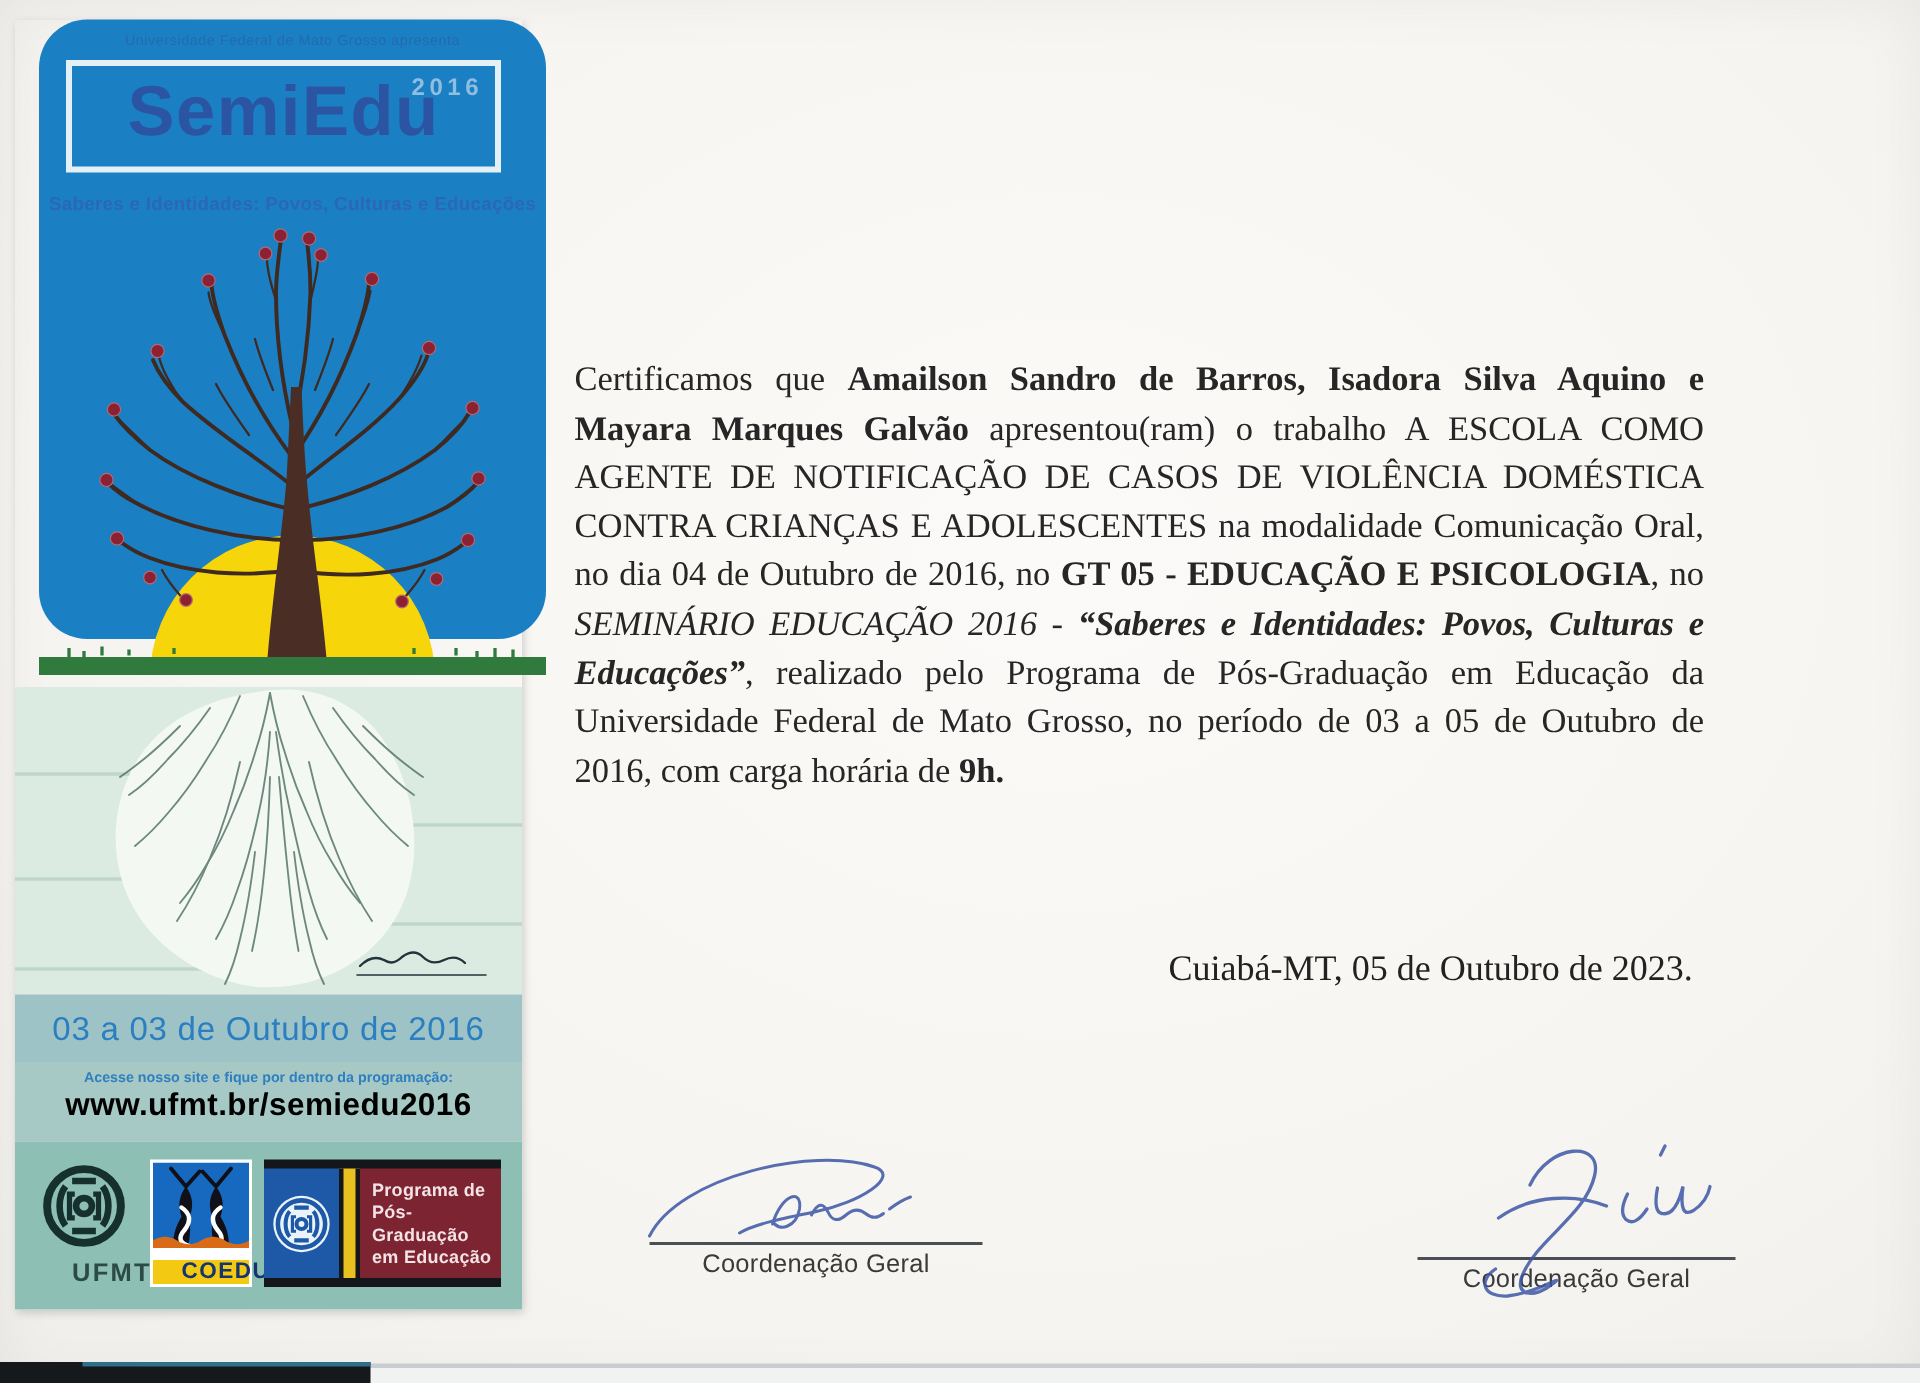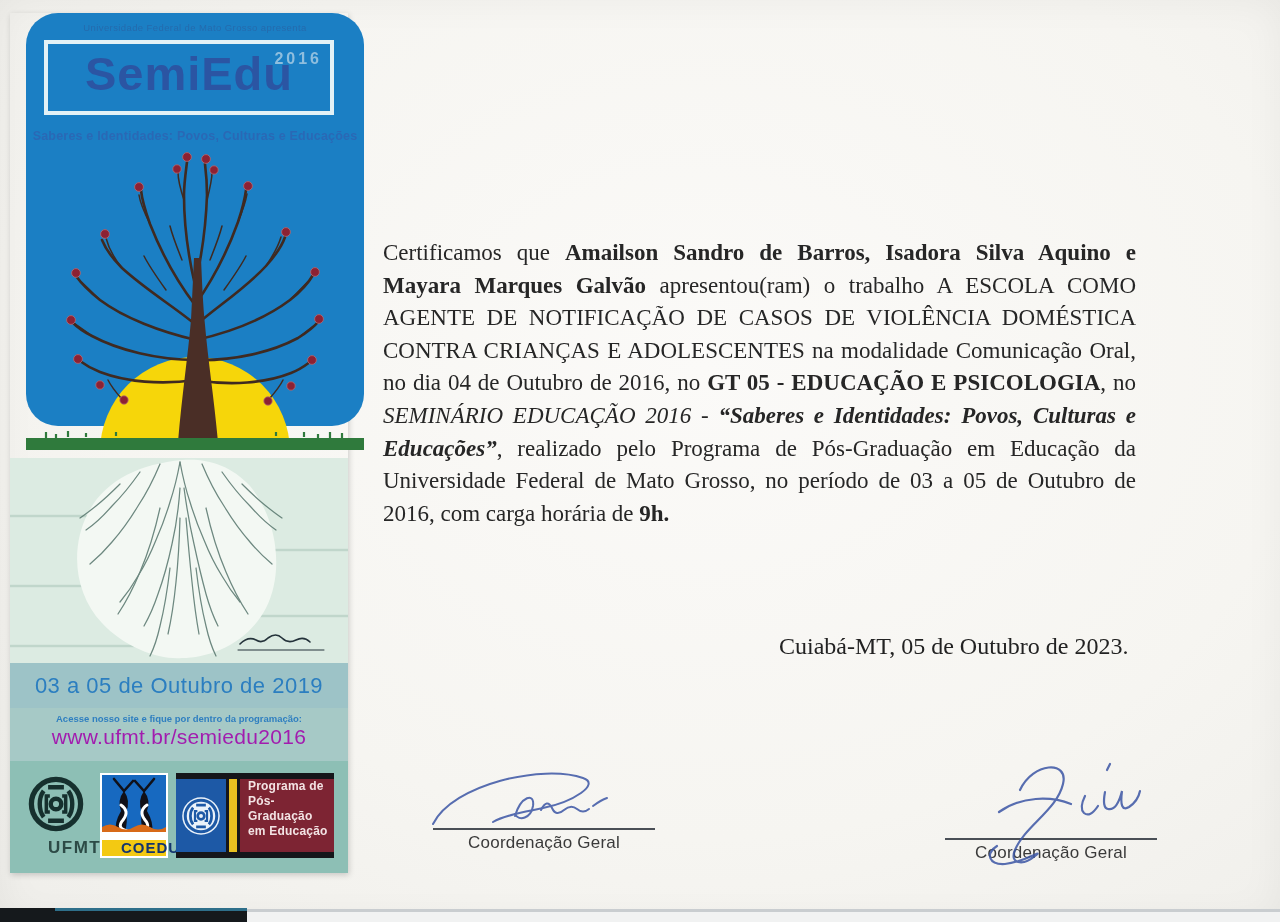--- a/index.html
+++ b/index.html
@@ -43,35 +43,35 @@
        font-family:"Liberation Sans",sans-serif;font-weight:bold;font-size:12.5px;
        color:#2e63b2;opacity:.8;letter-spacing:.2px;filter:blur(.3px);}
   .p-tree{position:absolute;left:0;top:127px;}
   .p-roots{position:absolute;left:0;top:445px;width:338px;height:205px;background:#dcebe2;}
   .p-dateband{position:absolute;left:0;top:650px;width:338px;height:45px;background:#9dc3c7;
        display:flex;align-items:center;justify-content:center;}
   .p-dateband .txt{font-family:"Liberation Sans",sans-serif;font-size:22px;color:#2b7ec0;letter-spacing:.5px;}
   .p-siteband{position:absolute;left:0;top:695px;width:338px;height:53px;background:#a6c9c6;text-align:center;}
   .p-sitenote{font-family:"Liberation Sans",sans-serif;font-weight:bold;font-size:9.5px;
        color:#2f7fc0;margin-top:5px;}
-  .p-siteurl{font-family:"Liberation Sans",sans-serif;font-weight:normal;font-size:21px;
-       color:#a21caf;letter-spacing:.3px;margin-top:1px;}
+  .p-siteurl{font-family:"Liberation Sans",sans-serif;font-weight:bold;font-size:21px;
+       color:#000000;letter-spacing:.3px;margin-top:1px;}
   .p-logoband{position:absolute;left:0;top:748px;width:338px;height:112px;background:#8dbfb5;}
   .p-ufmt{position:absolute;left:14px;top:14px;width:64px;text-align:center;}
   .p-ufmt .lbl{font-family:"Liberation Sans",sans-serif;font-size:17px;font-weight:bold;
        color:#2c4a46;letter-spacing:1.5px;margin-top:1px;margin-left:24px;}
   .p-coeduc{position:absolute;left:90px;top:12px;width:68px;height:85px;background:#fff;
        padding:2px;box-sizing:border-box;}
   .p-ppge{position:absolute;left:166px;top:12px;width:158px;height:85px;background:#15161a;
        box-sizing:border-box;padding:6px 0;}
   .p-ppge-in{position:relative;width:158px;height:73px;display:flex;}
   .p-ppge-blue{width:50px;height:73px;background:#1d59a6;display:flex;align-items:center;justify-content:center;}
   .p-ppge-bar{width:8px;height:73px;background:#e8c020;border-left:3px solid #15161a;border-right:3px solid #15161a;}
   .p-ppge-red{flex:1;height:73px;background:#7d2433;display:flex;flex-direction:column;
-       padding-left:8px;}
+       justify-content:center;padding-left:8px;}
   .p-ppge-red .ln{font-family:"Liberation Sans",sans-serif;font-weight:bold;font-size:12px;
        line-height:15px;color:#f3e3e4;letter-spacing:.2px;}
   .coeduc-yellow{position:absolute;left:2px;right:2px;bottom:2px;height:16px;background:#f3c912;
        text-align:center;}
   .coeduc-yellow .lbl{font-family:"Liberation Sans",sans-serif;font-weight:bold;font-size:15px;
        color:#14356e;letter-spacing:1px;line-height:16px;margin-left:19px;}
   
   .edge-dark{position:absolute;left:0;bottom:0;width:247px;height:14px;background:#15191c;}
   .edge-teal{position:absolute;left:55px;bottom:11px;width:192px;height:3px;background:#2e6f8a;}
   .edge-light{position:absolute;left:247px;bottom:10px;right:0;height:3px;background:#c9cdd0;}
@@ -215,21 +215,21 @@
           <path d="M186,110 q4,34 10,58 q4,18 10,30"></path>
         </g>
         <g fill="none" stroke="#24323a" stroke-width="1.6" stroke-linecap="round">
           <path d="M230,186 q8,-8 16,-4 q6,4 12,-2 q8,-6 14,0 q6,6 14,2 q8,-4 14,2"></path>
           <path d="M228,192 h86" stroke-width="1"></path>
         </g>
       </svg>
     </div>
 
     <div class="p-dateband">
-      <span class="txt">03 a 05 de Outubro de 2019</span>
+      <span class="txt">03 a 03 de Outubro de 2016</span>
     </div>
 
     <div class="p-siteband">
       <div class="p-sitenote">Acesse nosso site e fique por dentro da programação:</div>
       <div class="p-siteurl">www.ufmt.br/semiedu2016</div>
     </div>
 
     <div class="p-logoband">
 
       <div class="p-ufmt">

